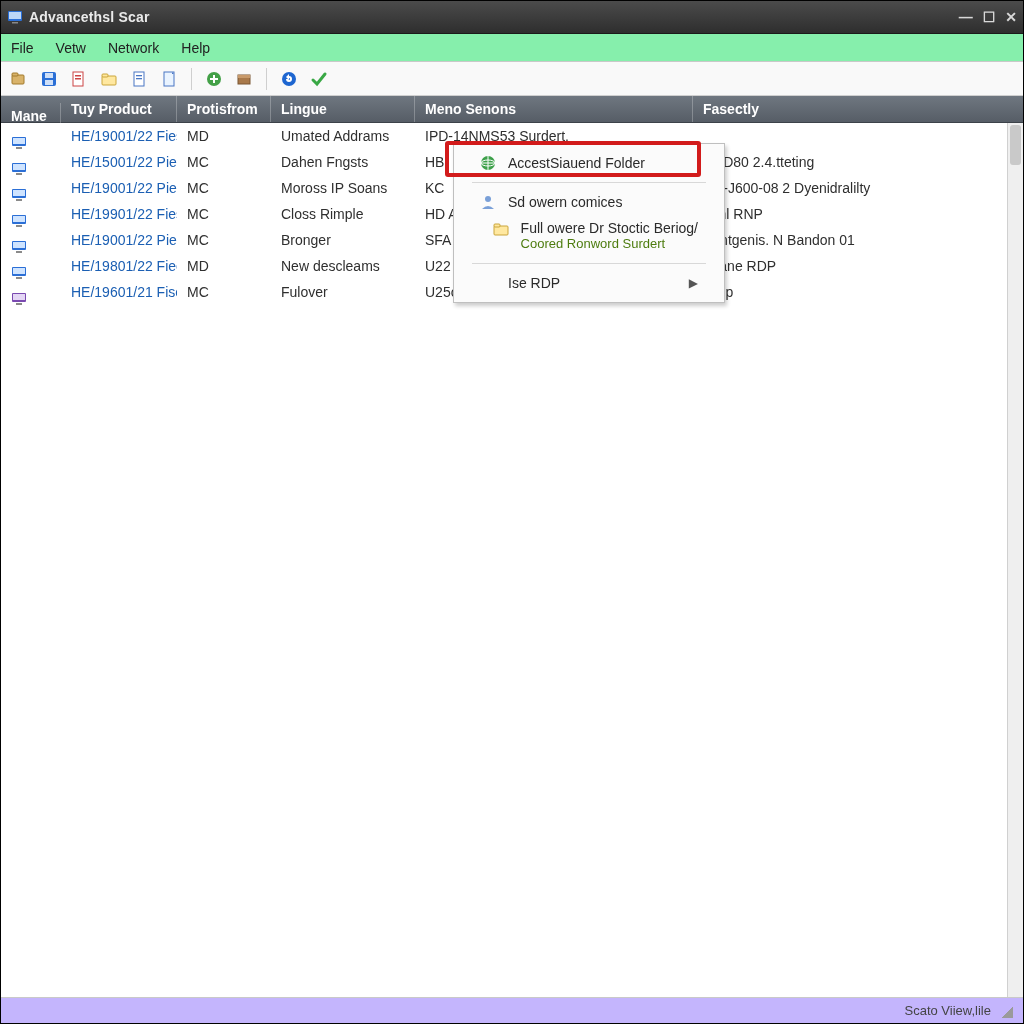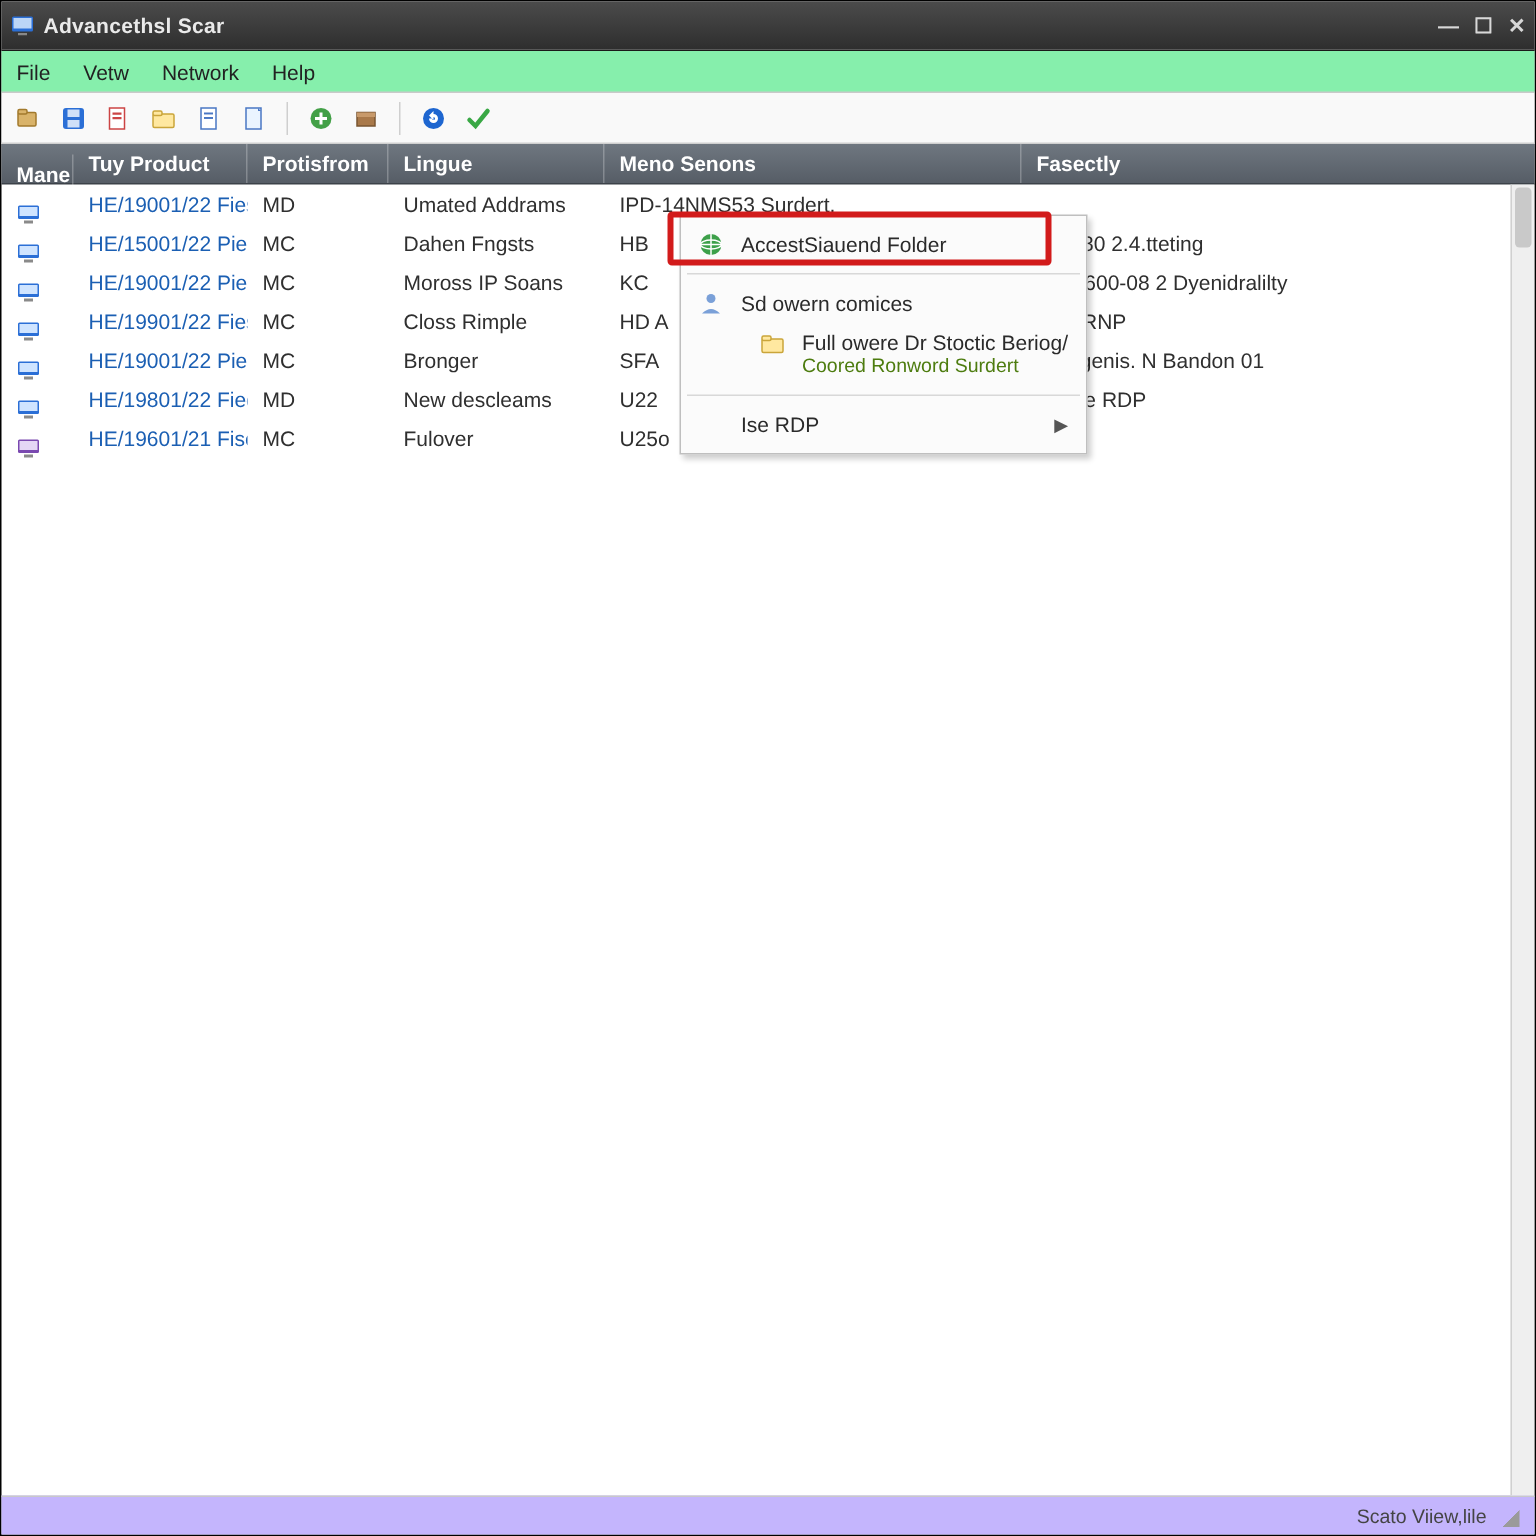--- a/index.html
+++ b/index.html
@@ -26,21 +26,21 @@
   
   .toolbar { height:34px; background:#f9f9f9; border-bottom:1px solid #d0d0d0; display:flex; align-items:center; padding:0 6px; gap:6px; }
   .toolbar .tb-btn { width:24px; height:24px; display:flex; align-items:center; justify-content:center; border:1px solid transparent; border-radius:3px; }
   .toolbar .tb-sep { width:1px; height:22px; background:#cfcfcf; margin:0 4px; }
   .tb-svg { width:18px; height:18px; display:block; }
 
   
   .columns { height:27px; background: linear-gradient(#6f7780, #565d66); color:#fff; display:flex; align-items:center; border-bottom:1px solid #3c4249; font-weight:600; }
   .col { padding:0 10px; height:100%; display:flex; align-items:center; border-right:1px solid rgba(255,255,255,.25); }
   .col:last-child { border-right:none; }
-  .c1 { width:48px;margin-top:14px; }
+  .c1 { width:60px;margin-top:14px; }
   .c2 { width:116px; }
   .c3 { width:94px; }
   .c4 { width:144px; }
   .c5 { width:278px; }
   .c6 { flex:1; }
 
   
   .grid { flex:1; overflow:auto; position:relative; }
   .row { height:26px; display:flex; align-items:center; color:#2f2f2f; }
   .cell { padding:0 10px; height:100%; display:flex; align-items:center; white-space:nowrap; overflow:hidden; text-overflow:ellipsis; }
@@ -48,21 +48,21 @@
   .row .name-text { color:#1b5fb3; }
   .row-icon { width:16px; height:16px; flex:0 0 16px; }
 
   
   .ctxmenu {
     position:absolute;
     left:452px; top:20px;
     width:272px;
     background:#fbfbfb; border:1px solid #bfbfbf;
     box-shadow:2px 3px 4px rgba(0,0,0,.2);
-    padding:4px 2px;
+    padding:4px 16px;
   }
   .ctx-item { display:flex; align-items:center; gap:10px; height:30px; padding:0 10px 0 8px; color:#2a2a2a; }
   .ctx-item .ctx-ico { width:20px; display:flex; justify-content:center; align-items:center; }
   .ctx-item .label { flex:1; }
   .ctx-item .chevron { color:#555; font-size:12px; }
   .ctx-sep { height:1px; background:#d8d8d8; margin:4px 2px; }
   .ctx-item.two-line { height:42px; align-items:flex-start; padding-top:3px;justify-content:flex-end; }
   .ctx-item.two-line .label2 { font-size:13px; color:#4d7c0f; }
   .ctx-highlight { position:absolute; left:444px; top:18px; width:256px; height:36px; border:4px solid #d21b1b; border-radius:3px; pointer-events:none; }
 

